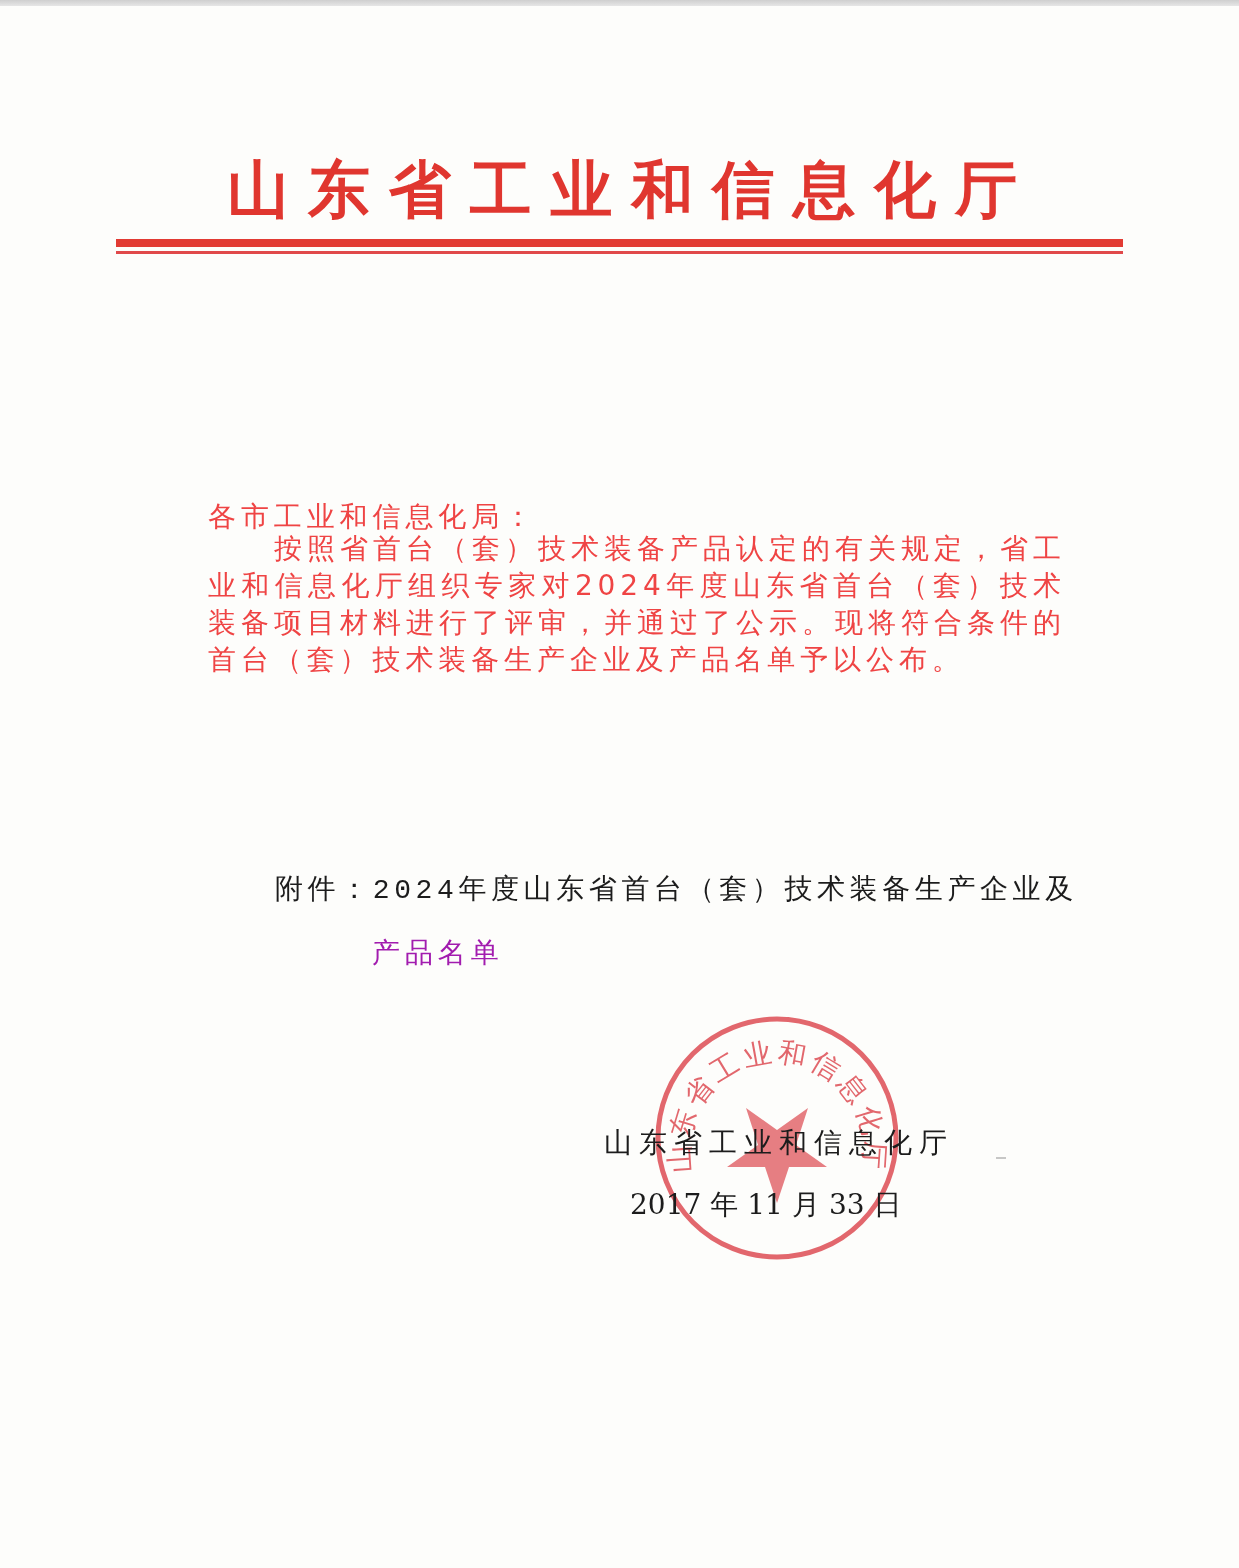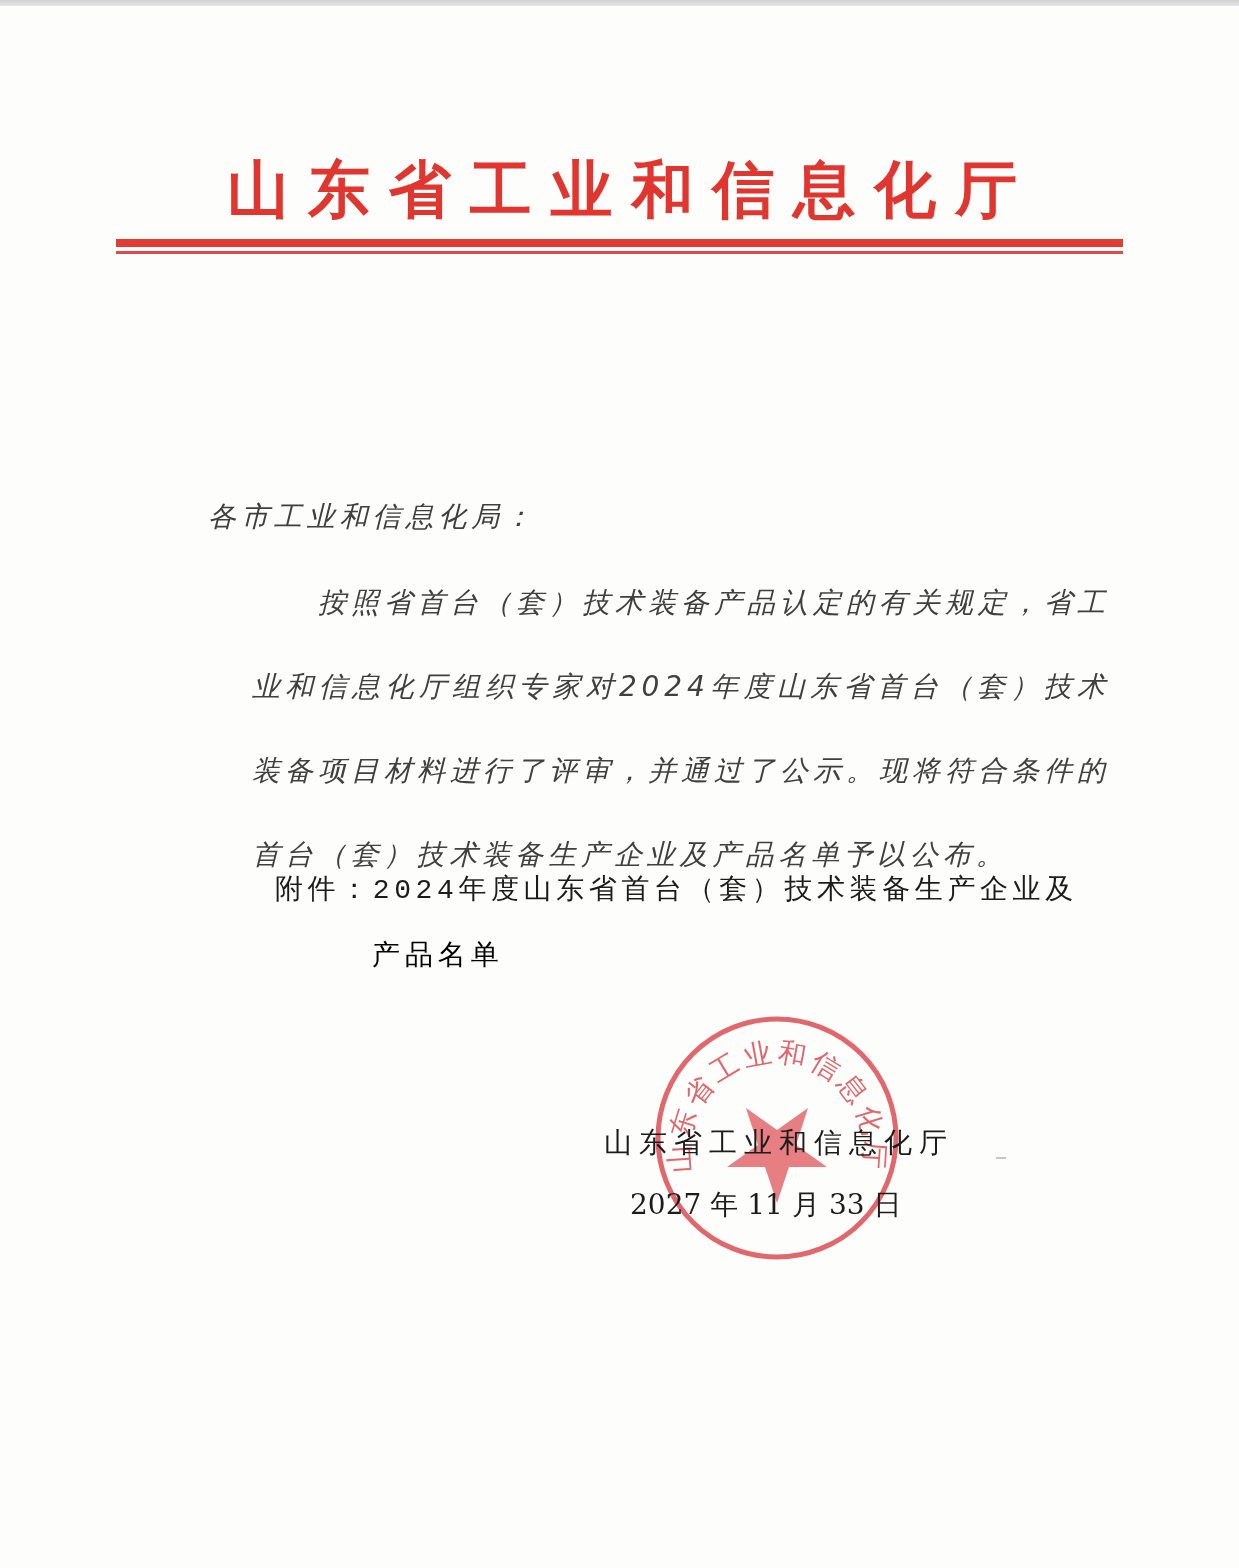--- a/index.html
+++ b/index.html
@@ -73,52 +73,50 @@
     }
     .doc-title div { white-space: nowrap; }
 
     
     .body-text {
       position: absolute;
       left: 208px;
       width: 858px;
       font-family: "DejaVu Sans", "Liberation Sans", sans-serif;
       font-size: 28px;
-      color: #404040;
+      color: #ef4444;
       letter-spacing: 4.9px;
       white-space: nowrap;
-      font-style: italic;
     }
     .salutation { top: 497px; line-height: 40px; }
     .paragraph {
-      top: 561px;
-      line-height: 84px;
+      top: 530px;
+      line-height: 37px;
       white-space: normal;
       text-align: justify;
       text-indent: 66px;
-      margin-left: 44px;
     }
     .attachment-label {
       position: absolute;
       left: 275px; top: 871px;
       font-family: Liberation Mono, monospace;
       font-size: 28px;
       letter-spacing: 4.6px;
       line-height: 40px;
       color: #1c1c1c;
       white-space: nowrap;
     }
     .attachment-line2 {
       position: absolute;
       left: 372px; top: 935px;
-      font-family: Liberation Sans, sans-serif;
+      font-family: Liberation Mono, monospace;
       font-size: 28px;
       letter-spacing: 4.9px;
       line-height: 40px;
-      color: #000000;
+      color: #a21caf;
       white-space: nowrap;
     }
 
     
     .stamp {
       position: absolute;
       left: 652px; top: 1013px;
       width: 250px; height: 250px;
       opacity: 0.75;
     }
@@ -190,16 +188,16 @@
   </defs>
   <circle cx="125" cy="125" r="119" fill="none" stroke="#d9363e" stroke-width="5"></circle>
   <polygon fill="#d9363e" opacity="0.85" points="125,72 137,108 175,108 144,130 156,167 125,145 94,167 106,130 75,108 113,108" transform="rotate(180 125 125) translate(0,-12)"></polygon>
   <text font-family="DejaVu Sans, sans-serif" font-size="28" fill="#d9363e" letter-spacing="4">
     <textPath href="#sealArc" startOffset="50%" text-anchor="middle">山东省工业和信息化厅</textPath>
   </text>
 </svg>
 
 <div class="signature-org">山东省工业和信息化厅</div>
 <div class="signature-date">
-  <span class="num">2027</span><span class="unit">年</span><span class="num">11</span><span class="unit">月</span><span class="num">33</span><span class="unit">日</span>
+  <span class="num">2017</span><span class="unit">年</span><span class="num">11</span><span class="unit">月</span><span class="num">33</span><span class="unit">日</span>
 </div>
 
 <div class="scan-mark" style="left:996px; top:1157px; width:10px; height:2px;"></div>
 
 </body></html>

